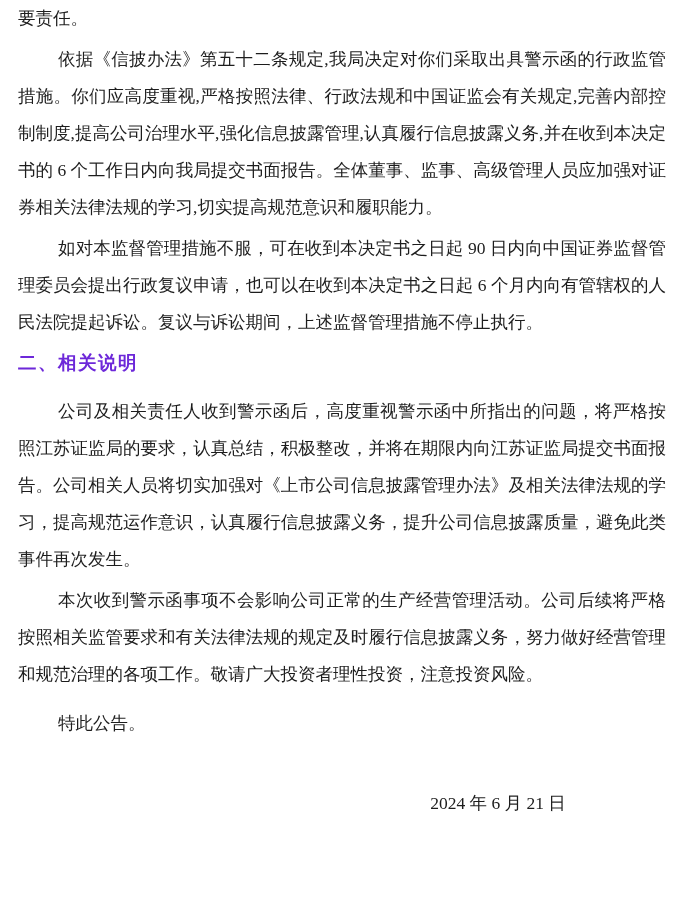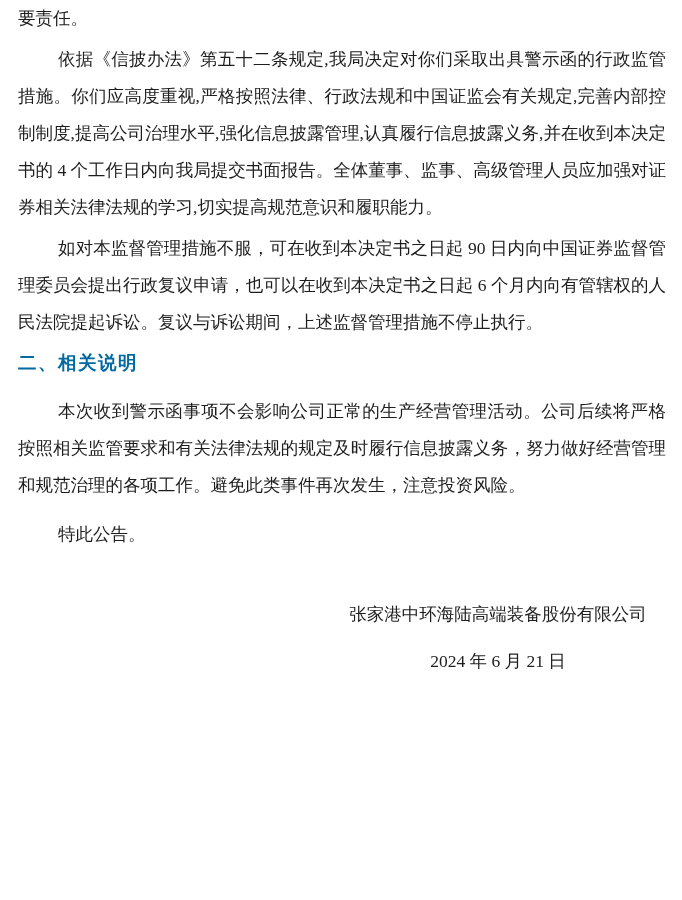--- a/index.html
+++ b/index.html
@@ -24,48 +24,48 @@
     text-indent: 40px;
   }
   .no-indent { text-indent: 0; }
   .first-par { margin-top: 0; }
   .section-heading {
     font-family: "Liberation Sans", "DejaVu Sans", sans-serif;
     font-weight: bold;
     font-size: 18.5px;
     line-height: 37px;
     letter-spacing: 1.5px;
-    color: #0369a1;
+    color: #6d28d9;
     margin: 3px 0 12px 0;
   }
   .closing-par { margin-top: 12px; }
   .signature-block {
     width: 300px;
     margin: 38px 18px 0 auto;
     text-align: center;
     font-size: 17.5px;
   }
   .signature-block .sig-line { line-height: 47px; white-space: nowrap; }
 </style>
 </head>
 <body>
 
 <div class="page">
 
   <p class="body-par no-indent first-par">要责任。</p>
 
-  <p class="body-par">依据《信披办法》第五十二条规定,我局决定对你们采取出具警示函的行政监管措施。你们应高度重视,严格按照法律、行政法规和中国证监会有关规定,完善内部控制制度,提高公司治理水平,强化信息披露管理,认真履行信息披露义务,并在收到本决定书的 4 个工作日内向我局提交书面报告。全体董事、监事、高级管理人员应加强对证券相关法律法规的学习,切实提高规范意识和履职能力。</p>
+  <p class="body-par">依据《信披办法》第五十二条规定,我局决定对你们采取出具警示函的行政监管措施。你们应高度重视,严格按照法律、行政法规和中国证监会有关规定,完善内部控制制度,提高公司治理水平,强化信息披露管理,认真履行信息披露义务,并在收到本决定书的 6 个工作日内向我局提交书面报告。全体董事、监事、高级管理人员应加强对证券相关法律法规的学习,切实提高规范意识和履职能力。</p>
 
   <p class="body-par">如对本监督管理措施不服，可在收到本决定书之日起 90 日内向中国证券监督管理委员会提出行政复议申请，也可以在收到本决定书之日起 6 个月内向有管辖权的人民法院提起诉讼。复议与诉讼期间，上述监督管理措施不停止执行。</p>
 
   <h2 class="section-heading">二、相关说明</h2>
 
+  <p class="body-par first-par">公司及相关责任人收到警示函后，高度重视警示函中所指出的问题，将严格按照江苏证监局的要求，认真总结，积极整改，并将在期限内向江苏证监局提交书面报告。公司相关人员将切实加强对《上市公司信息披露管理办法》及相关法律法规的学习，提高规范运作意识，认真履行信息披露义务，提升公司信息披露质量，避免此类事件再次发生。</p>
 
-  <p class="body-par">本次收到警示函事项不会影响公司正常的生产经营管理活动。公司后续将严格按照相关监管要求和有关法律法规的规定及时履行信息披露义务，努力做好经营管理和规范治理的各项工作。避免此类事件再次发生，注意投资风险。</p>
+  <p class="body-par">本次收到警示函事项不会影响公司正常的生产经营管理活动。公司后续将严格按照相关监管要求和有关法律法规的规定及时履行信息披露义务，努力做好经营管理和规范治理的各项工作。敬请广大投资者理性投资，注意投资风险。</p>
 
   <p class="body-par closing-par">特此公告。</p>
 
   <div class="signature-block">
-    <div class="sig-line">张家港中环海陆高端装备股份有限公司</div>
     <div class="sig-line">2024 年 6 月 21 日</div>
   </div>
 
 </div>
 
 </body></html>

